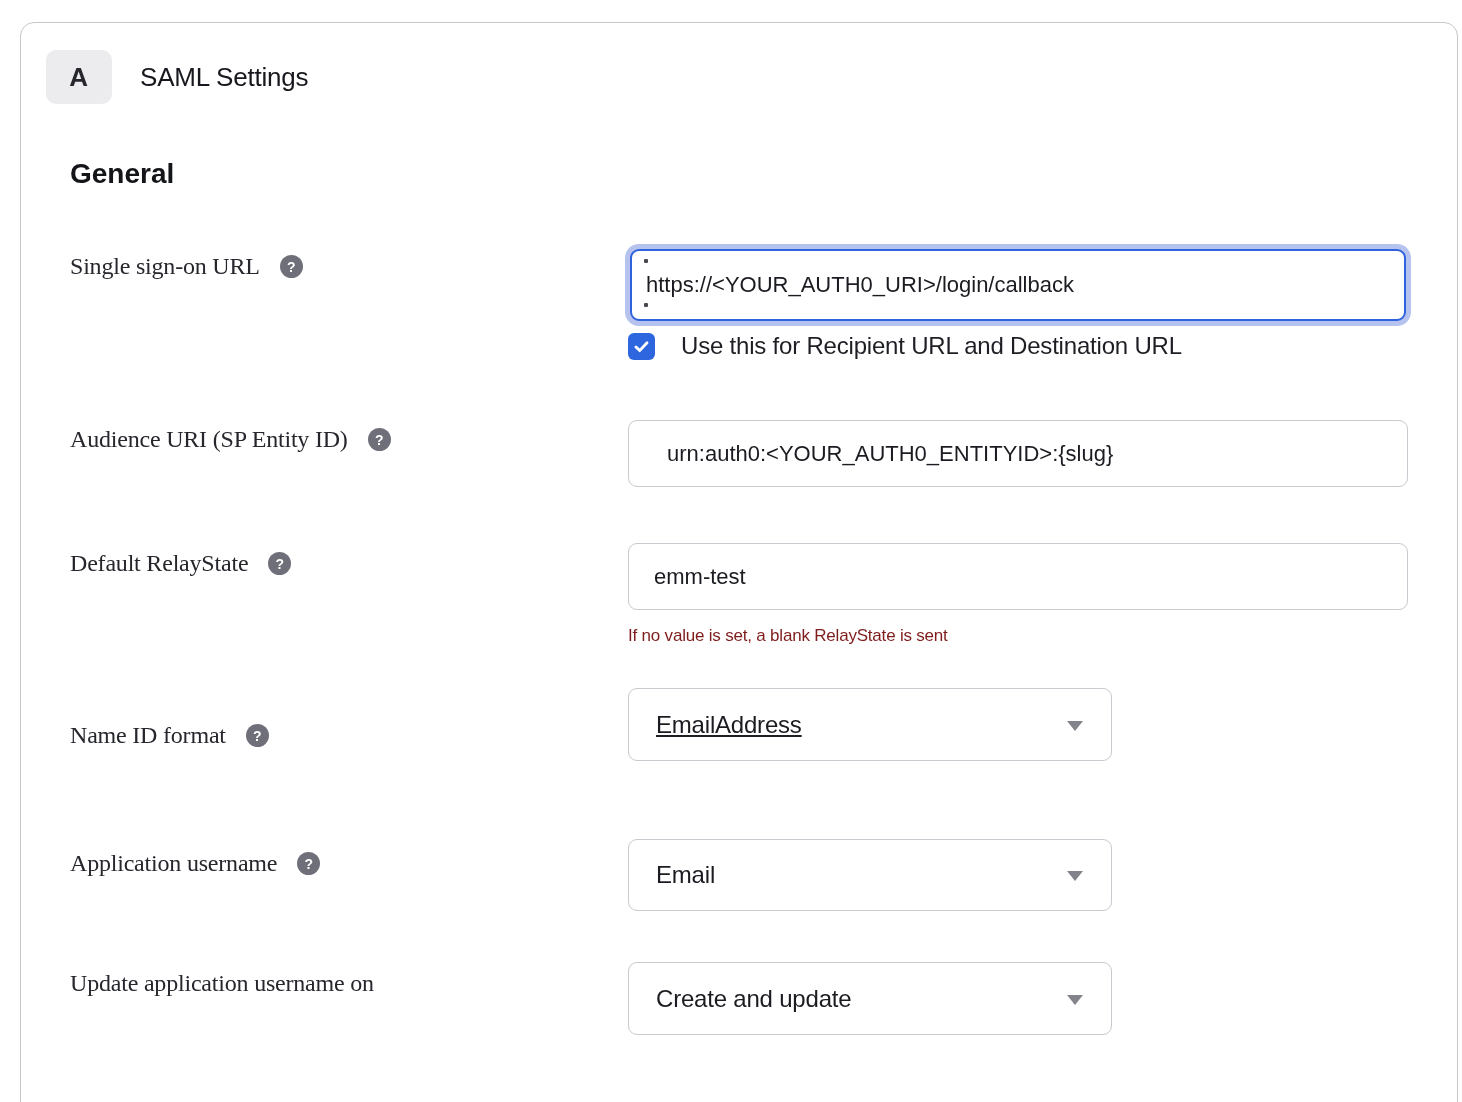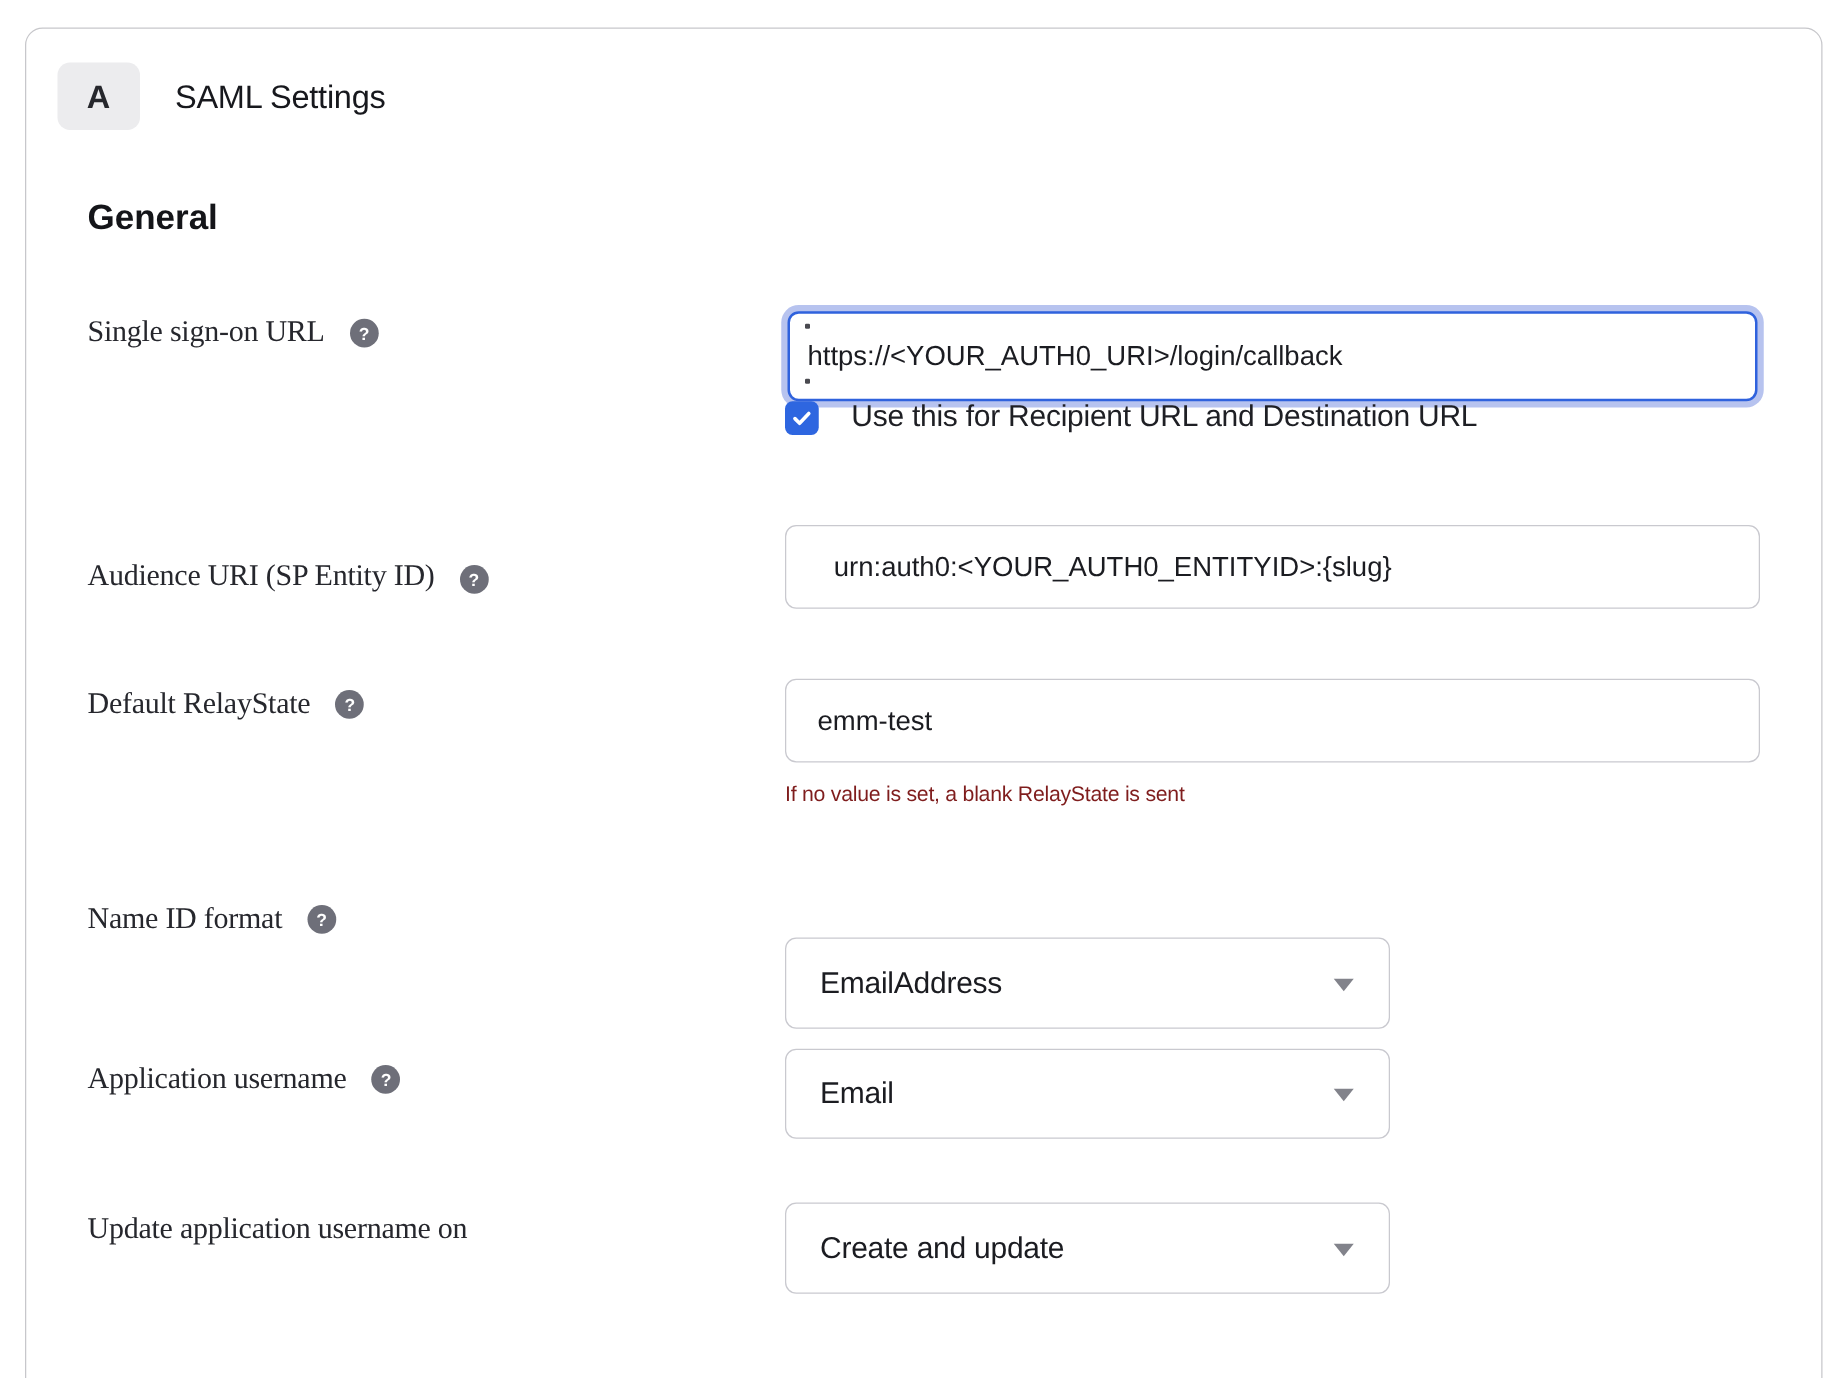--- a/index.html
+++ b/index.html
@@ -32,21 +32,21 @@
     box-shadow:0 0 0 5px #b7c3ef; border-radius:9px; }
   .pad-sm { padding-left:14px; }
   .pad-md { padding-left:25px; }
   .pad-lg { padding-left:38px; }
 
   
   .ibeam { position:absolute; left:644px; width:5px; pointer-events:none; }
   .ibeam .dot { position:absolute; width:4px; height:4px; background:#4a4a50; border-radius:1px; left:0; }
 
   
-  .chk-row { position:absolute; left:628px; top:320px; display:flex; align-items:center; gap:26px; }
+  .chk-row { position:absolute; left:628px; top:332px; display:flex; align-items:center; gap:26px; }
   .chk { width:27px; height:27px; background:#2e66e0; border-radius:6px;
     display:flex; align-items:center; justify-content:center; cursor:pointer; }
   .chk svg { width:19px; height:19px; }
   .chk-lbl { font-size:24px; color:#1e1f24; letter-spacing:-0.2px; }
 
   .muted { position:absolute; left:628px; top:626px; font-size:17px; color:#7f1d1d; letter-spacing:-0.2px; }
 
   
   .sel { position:absolute; left:628px; width:484px; background:#ffffff;
     border:1.5px solid #c9c9cf; border-radius:9px; display:flex; align-items:center;
@@ -80,38 +80,38 @@
 
 <div class="chk-row">
   <span class="chk">
     <svg viewBox="0 0 24 24">
       <path d="M5 12.5l4.7 4.7L19 7.3" stroke="#ffffff" stroke-width="3.6" fill="none" stroke-linecap="round" stroke-linejoin="round"></path>
     </svg>
   </span>
   <span class="chk-lbl">Use this for Recipient URL and Destination URL</span>
 </div>
 
-<div class="lbl-row" style="top:448px;align-items:flex-end;">
+<div class="lbl-row" style="top:426px;">
   <span class="lbl">Audience URI (SP Entity ID)</span>
   <span class="help">?</span>
 </div>
 <input class="txt pad-lg" style="left: 628px; top: 420px; width: 780px;" type="text" value="urn:auth0:&lt;YOUR_AUTH0_ENTITYID&gt;:{slug}">
 
 <div class="lbl-row" style="top:550px;">
   <span class="lbl">Default RelayState</span>
   <span class="help">?</span>
 </div>
 <input class="txt pad-md" style="left: 628px; top: 543px; width: 780px;" type="text" value="emm-test">
 <div class="muted">If no value is set, a blank RelayState is sent</div>
 
 <div class="lbl-row" style="top:722px;">
   <span class="lbl">Name ID format</span>
   <span class="help">?</span>
 </div>
-<div class="sel" style="top:750px; height:73px;">
+<div class="sel" style="top:688px; height:73px;text-decoration:underline;">
   <span class="sel-val">EmailAddress</span>
   <span class="tri"></span>
 </div>
 
 <div class="lbl-row" style="top:850px;">
   <span class="lbl">Application username</span>
   <span class="help">?</span>
 </div>
 <div class="sel" style="top:839px; height:72px;">
   <span class="sel-val">Email</span>

